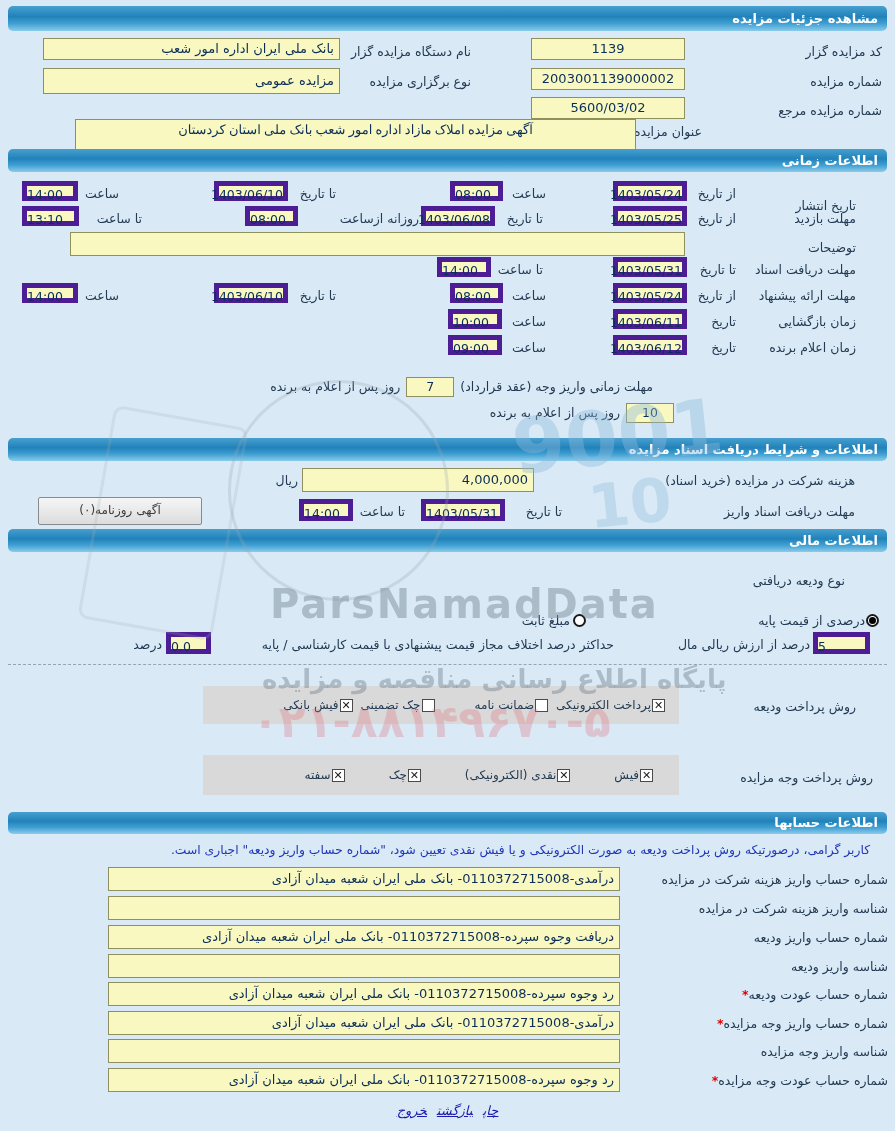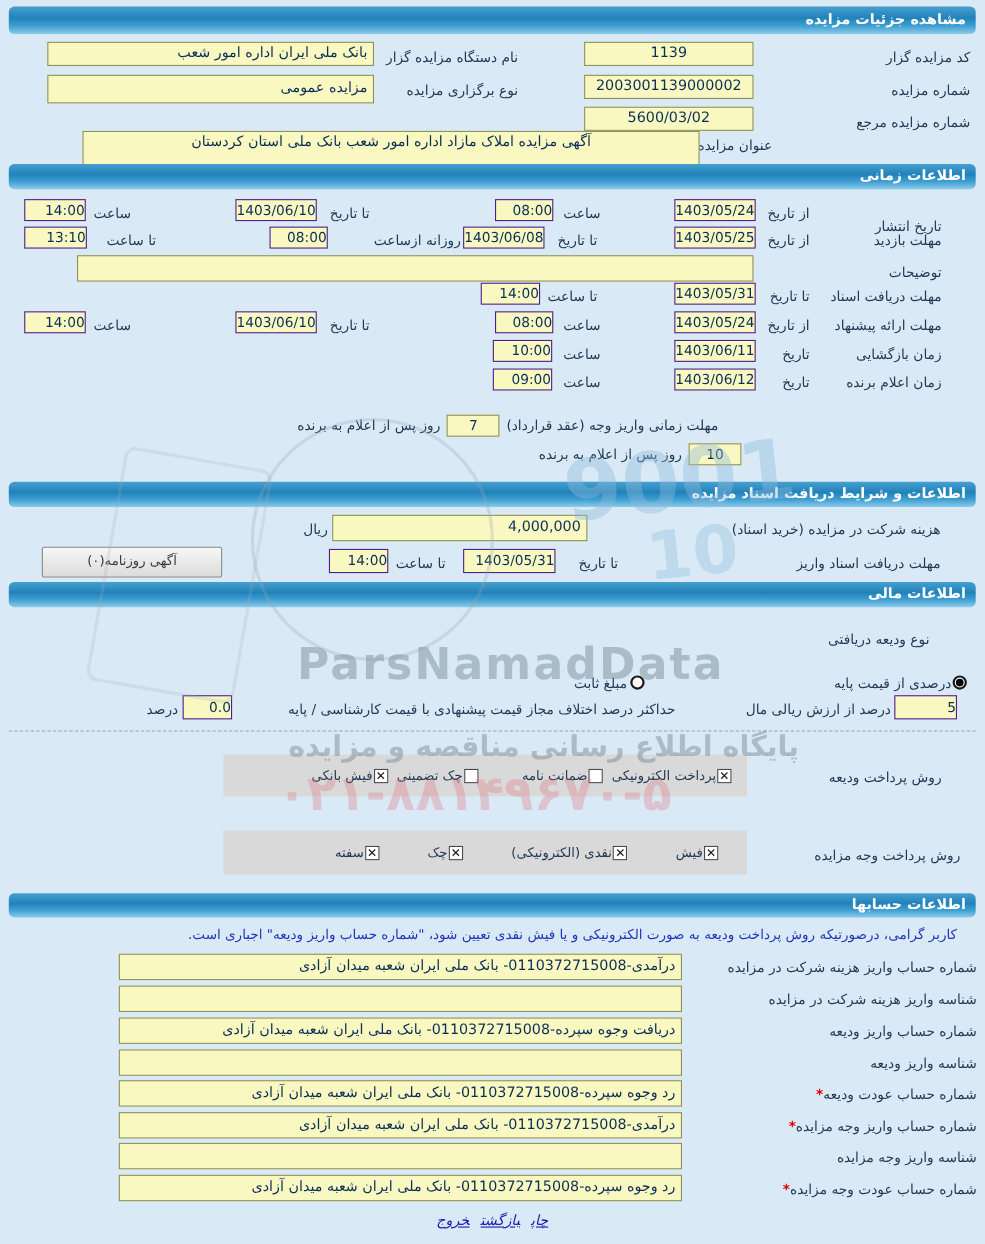--- a/index.html
+++ b/index.html
@@ -14,22 +14,22 @@
     position:absolute;left:8px;width:879px;height:23px;
     background:linear-gradient(180deg,#47a0cf 0%,#2182ba 42%,#3f9fd2 70%,#8bcbea 100%);
     border-radius:5px;color:#ffffff;font-weight:bold;font-size:13px;
     line-height:23px;padding-right:9px;box-sizing:border-box;z-index:1;
   }
   .lb{position:absolute;color:#223a53;font-size:12.5px;line-height:22px;text-align:right;white-space:nowrap;z-index:1;}
   .fd{position:absolute;background:#f8f8c0;border:1px solid #90905e;box-sizing:border-box;
       color:#0b2e59;font-size:13px;line-height:20px;z-index:1;overflow:hidden;white-space:nowrap;}
   .ctr{text-align:center;}
   .rgt{text-align:right;padding:0 5px;}
-  .bx{position:absolute;background:#f8f8c0;border:1px solid #4c1d95;box-sizing:border-box;
-      color:#0b2e59;font-size:12.5px;text-align:right;line-height:18px;height:20px;z-index:1;}
+  .bx{position:absolute;background:#f8f8c0;border:5px solid #4c1d95;box-sizing:border-box;
+      color:#0b2e59;font-size:12.5px;text-align:left;line-height:18px;height:20px;z-index:1;}
   .grayzone{position:absolute;background:#d9d9d9;z-index:1;display:flex;flex-direction:row;
       align-items:center;box-sizing:border-box;}
   .cbitem{display:flex;flex-direction:row;align-items:center;gap:1px;}
   .cb{width:13px;height:13px;background:#ffffff;border:1px solid #4a4a4a;box-sizing:border-box;
       display:inline-flex;align-items:center;justify-content:center;font-size:11px;color:#1a1a1a;line-height:11px;}
   .cb.checked::before{content:"\2715";}
   .cblbl{font-size:12px;color:#223a53;white-space:nowrap;}
   .radio{width:13px;height:13px;border:2px solid #1a1a1a;border-radius:50%;background:#ffffff;
       box-sizing:border-box;display:inline-flex;align-items:center;justify-content:center;}
   .radio.checked::before{content:"";width:7px;height:7px;border-radius:50%;background:#000000;}
@@ -65,21 +65,21 @@
 
 <div class="lb" style="left:700px;top:71px;width:182px;">شماره مزایده</div>
 <div class="fd ctr" style="left:531px;top:68px;width:154px;height:22px;">2003001139000002</div>
 <div class="lb" style="left:330px;top:71px;width:141px;">نوع برگزاری مزایده</div>
 <div class="fd rgt" style="left:43px;top:68px;width:297px;height:26px;line-height:24px;">مزایده عمومی</div>
 
 <div class="lb" style="left:700px;top:100px;width:182px;">شماره مزایده مرجع</div>
 <div class="fd ctr" style="left:531px;top:97px;width:154px;height:22px;">5600/03/02</div>
 
 <div class="lb" style="left:612px;top:121px;width:90px;">عنوان مزایده</div>
-<div class="fd ctr" style="left:75px;top:119px;width:561px;height:34px;">آگهی مزایده املاک مازاد اداره امور شعب بانک ملی استان کردستان</div>
+<div class="fd ctr" style="left:75px;top:119px;width:561px;height:34px;font-family:Liberation Serif, serif;">آگهی مزایده املاک مازاد اداره امور شعب بانک ملی استان کردستان</div>
 
 <div class="bar" style="top:149px;">اطلاعات زمانی</div>
 
 <div class="lb" style="left:712px;top:183px;width:144px;margin-top:12px;">تاریخ انتشار</div>
 <div class="lb" style="left:686px;top:183px;width:50px;">از تاریخ</div>
 <div class="bx" style="left:613px;top:181px;width:74px;">1403/05/24</div>
 <div class="lb" style="left:504px;top:183px;width:42px;">ساعت</div>
 <div class="bx" style="left:450px;top:181px;width:53px;">08:00</div>
 <div class="lb" style="left:288px;top:183px;width:48px;">تا تاریخ</div>
 <div class="bx" style="left:214px;top:181px;width:74px;">1403/06/10</div>

